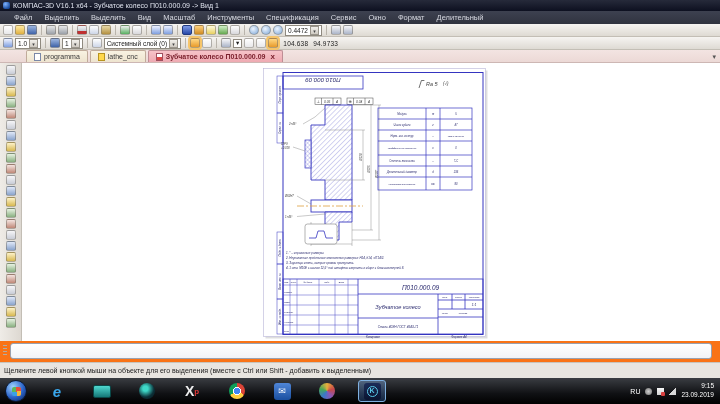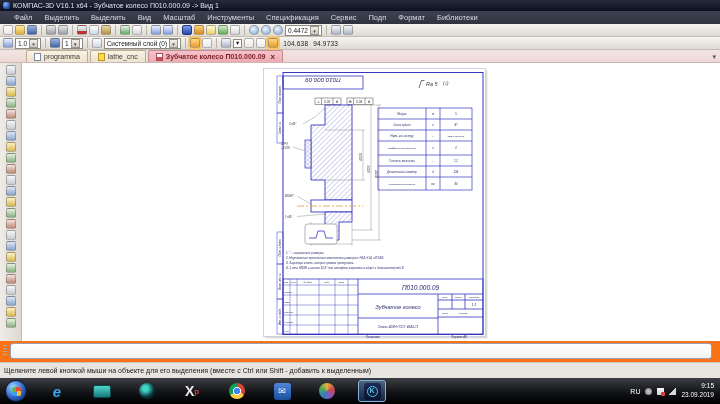--- a/index.html
+++ b/index.html
@@ -141,23 +141,23 @@
 
   <div class="menubar">
     <span class="mi">Файл</span>
     <span class="mi">Выделить</span>
     <span class="mi">Выделить</span>
     <span class="mi">Вид</span>
     <span class="mi">Масштаб</span>
     <span class="mi">Инструменты</span>
     <span class="mi">Спецификация</span>
     <span class="mi">Сервис</span>
-    <span class="mi">Подп</span>
+    <span class="mi">Окно</span>
     <span class="mi">Формат</span>
-    <span class="mi">Библиотеки</span>
+    <span class="mi">Делительный</span>
   </div>
 
   <div class="tbar tb1">
     <span class="ti doc"></span>
     <span class="ti folder"></span>
     <span class="ti disk"></span>
     <span class="sep"></span>
     <span class="ti printer"></span>
     <span class="ti printer"></span>
     <span class="sep"></span>

